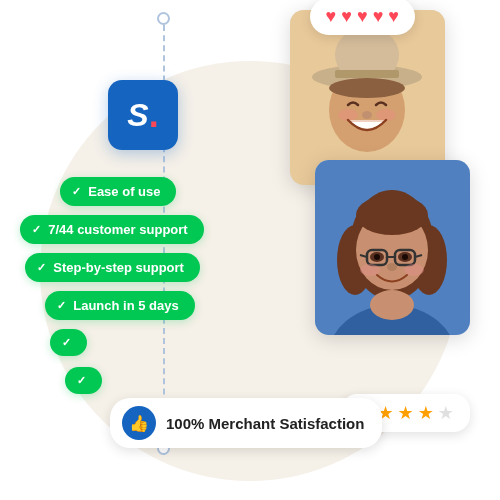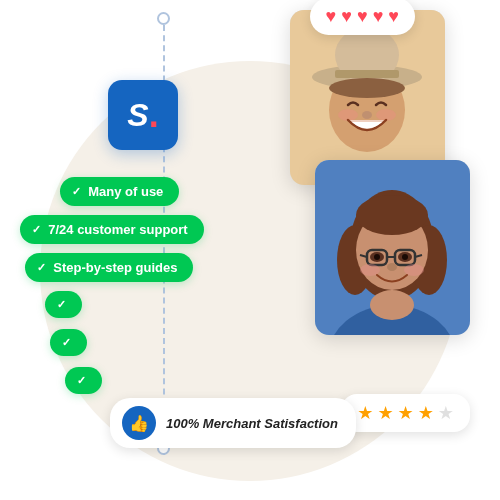--- a/index.html
+++ b/index.html
@@ -191,24 +191,23 @@
       height: 34px;
       background: #1565c0;
       border-radius: 50%;
       display: flex;
       align-items: center;
       justify-content: center;
       color: white;
       font-size: 16px;
     }
     .satisfaction-text {
-      font-size: 13px;
+      font-size: 15px;
       font-weight: 700;
       color: #222;
-      font-style: italic;
     }
 
     
     .line-dot-bottom {
       position: absolute;
       left: 157px;
       bottom: 45px;
       width: 13px;
       height: 13px;
       border: 2px solid #b0c4de;
@@ -308,35 +307,36 @@
       <path d="M62 115 Q77 128 92 115" stroke="#8b4020" stroke-width="2" fill="none" stroke-linecap="round"></path>
 
       <ellipse cx="77" cy="107" rx="5" ry="4" fill="#b08060"></ellipse>
 
       <ellipse cx="77" cy="145" rx="22" ry="15" fill="#c89070"></ellipse>
     </svg>
   </div>
 
   <div class="pill" style="left: 60px; top: 177px;">
     <span class="check">✓</span>
-    <span>Many of use</span>
+    <span>Ease of use</span>
   </div>
 
   <div class="pill" style="left: 20px; top: 215px;">
     <span class="check">✓</span>
-    <span>7/24 customer support</span>
+    <span>7/44 customer support</span>
   </div>
 
   <div class="pill" style="left: 25px; top: 253px;">
     <span class="check">✓</span>
-    <span>Step-by-step guides</span>
+    <span>Step-by-step support</span>
   </div>
 
   <div class="pill" style="left: 45px; top: 291px;">
     <span class="check">✓</span>
+    <span>Launch in 5 days</span>
   </div>
 
   <div class="pill" style="left: 50px; top: 329px;">
     <span class="check">✓</span>
   </div>
 
   <div class="pill" style="left: 65px; top: 367px;">
     <span class="check">✓</span>
   </div>
 

